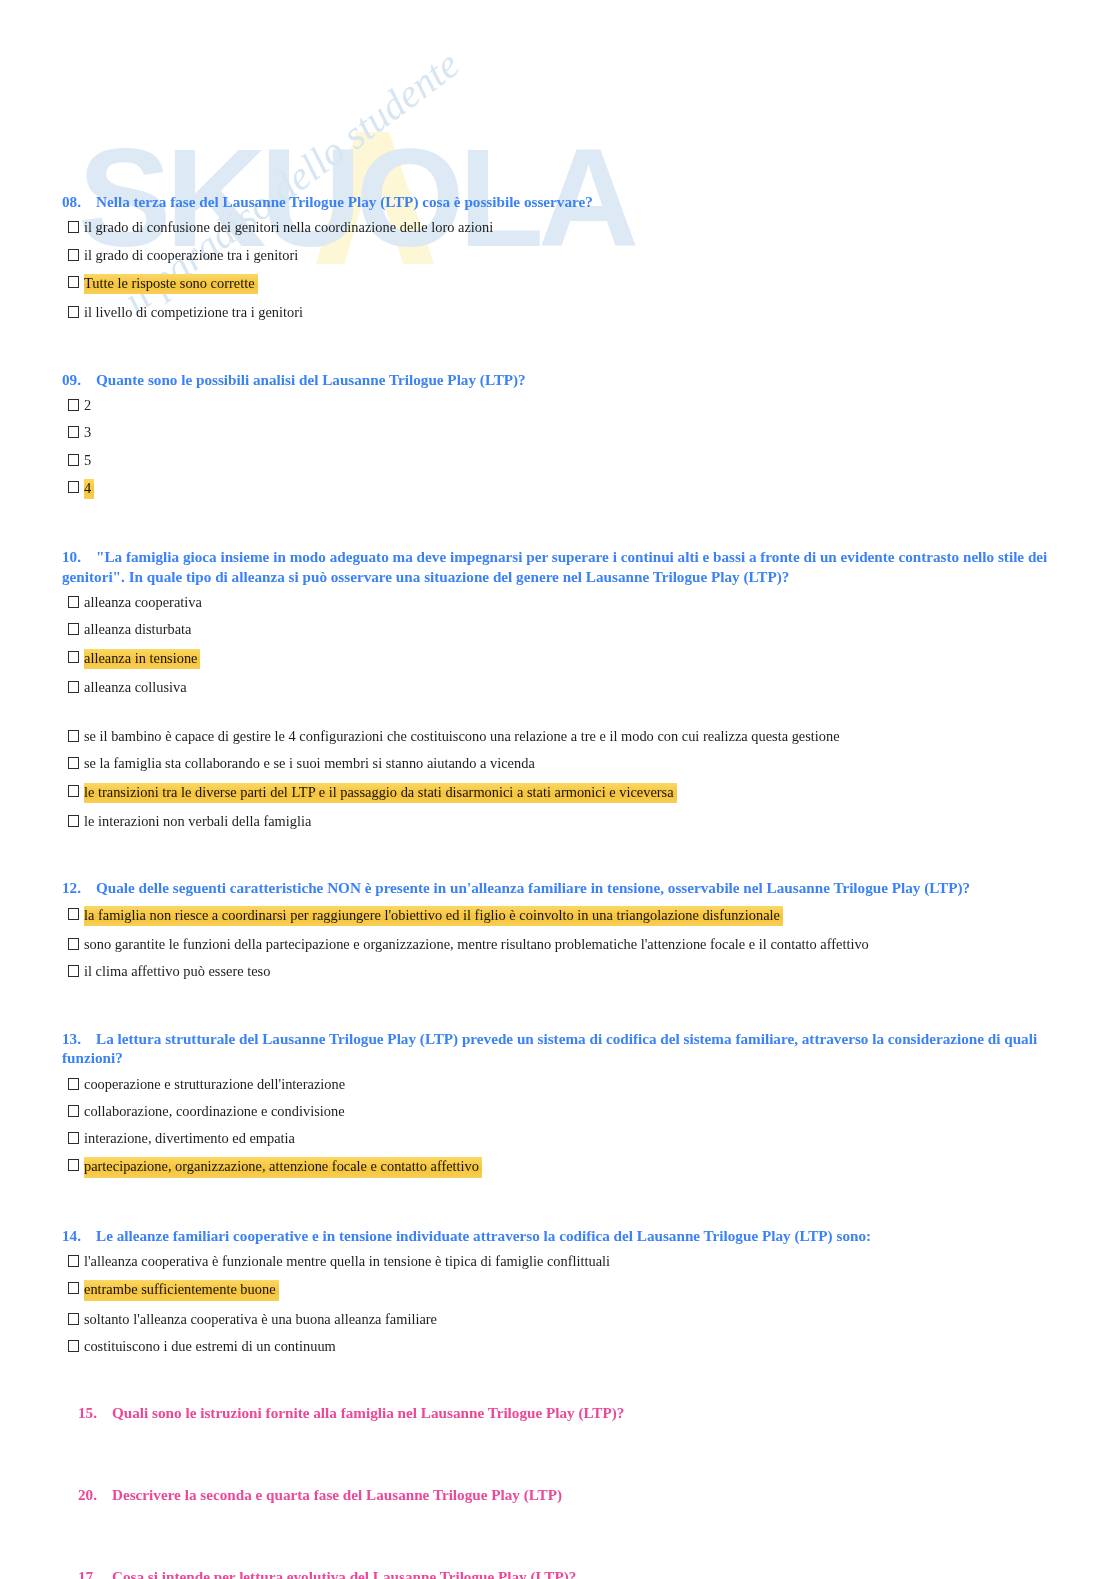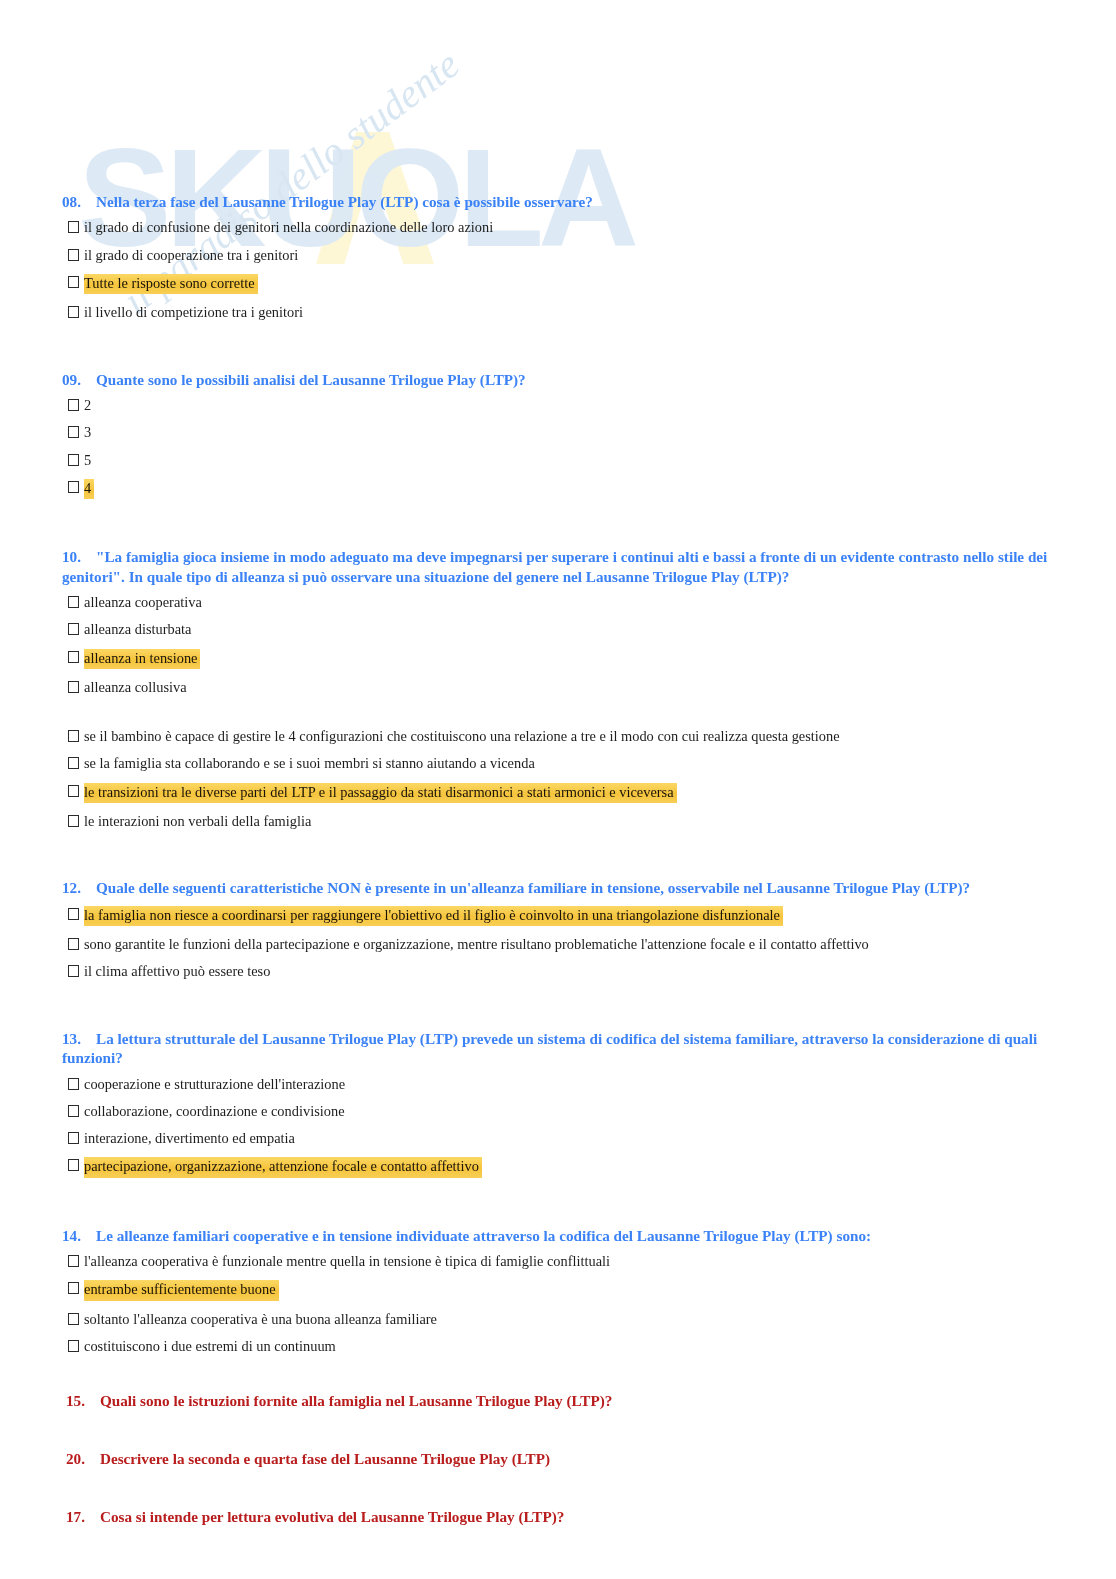--- a/index.html
+++ b/index.html
@@ -119,22 +119,22 @@
   }
 
   
   .gap-q { height: 22px; }
   .gap-open { height: 30px; }
 
   .open-q {
     font-weight: 700;
     font-size: 15.2px;
     line-height: 1.3;
-    color: #b91c1c;
-    margin: 4px;
+    color: #ec4899;
+    margin: 16px;
   }
   .open-q .qnum { display: inline-block; min-width: 34px; }
 </style>
 </head>
 <body>
 
 <div class="page">
 
   <div class="watermark">
     <div class="wm-accent"></div>

